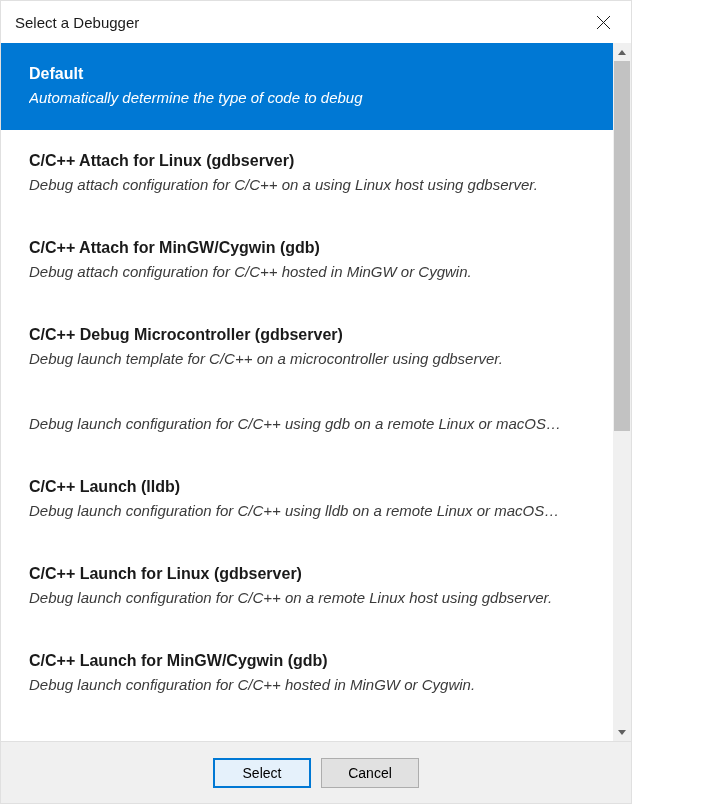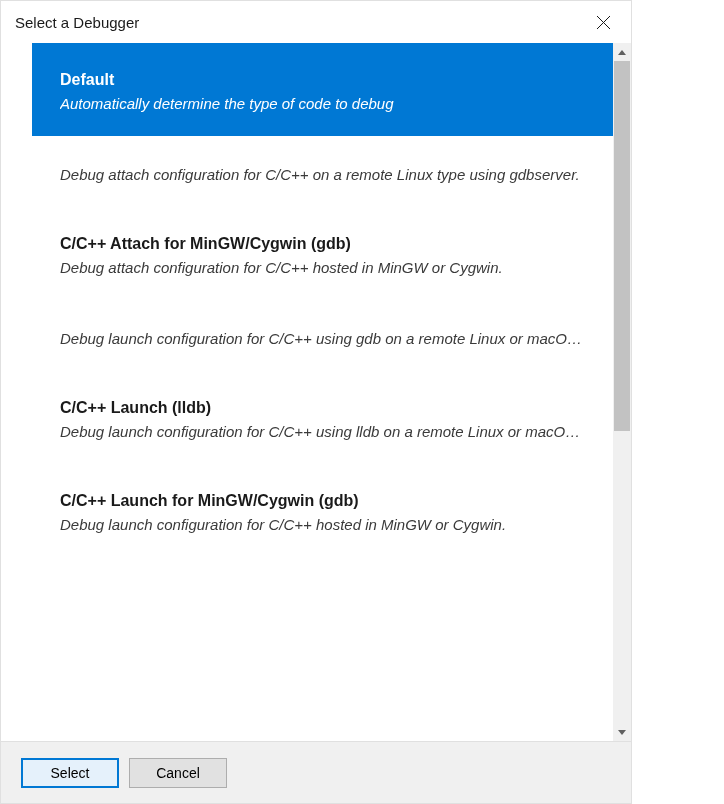--- a/index.html
+++ b/index.html
@@ -4,32 +4,32 @@
 <style>
   * { box-sizing: border-box; margin: 0; padding: 0; }
   html, body { width: 724px; height: 804px; font-family: "Segoe UI", Arial, sans-serif; background: #fff; overflow: hidden; }
   .window { width: 632px; height: 804px; display: flex; flex-direction: column; border: 1px solid #e0e0e0; }
   .titlebar { height: 42px; display: flex; align-items: center; justify-content: space-between; padding: 0 12px 0 14px; background: #fff; }
   .titlebar-title { font-size: 15px; color: #1a1a1a; }
   .close-x { width: 32px; height: 32px; display: flex; align-items: center; justify-content: center; cursor: pointer; }
   .close-x svg { width: 13px; height: 13px; stroke: #1a1a1a; stroke-width: 1; }
   .content-wrap { flex: 1; display: flex; overflow: hidden; }
   .list { flex: 1; overflow-y: hidden; background: #fff; }
-  .item { padding: 28px 28px 22px 28px; cursor: pointer; margin-left: 31px; }
+  .item { padding: 22px 28px 22px 28px; cursor: pointer; }
   .item-title { font-size: 16px; font-weight: 600; color: #1a1a1a; margin-bottom: 4px; }
   .item-desc { font-size: 15px; color: #3a3a3a; line-height: 1.4; white-space: nowrap; overflow: hidden; text-overflow: ellipsis; font-style: italic; }
   .item.selected { background: #0078d4; }
   .item.selected .item-title { color: #fff; font-weight: 700; }
   .item.selected .item-desc { color: #fff; }
   .scrollbar { width: 18px; background: #f0f0f0; position: relative; }
   .scrollbar-thumb { position: absolute; left: 1px; right: 1px; top: 18px; height: 370px; background: #c2c2c2; }
   .scrollbar-arrow { position: absolute; left: 0; right: 0; height: 18px; display: flex; align-items: center; justify-content: center; font-size: 9px; color: #606060; cursor: pointer; }
   .scrollbar-arrow.up { top: 0; }
   .scrollbar-arrow.down { bottom: 0; }
-  .footer { height: 62px; background: #f0f0f0; border-top: 1px solid #e0e0e0; display: flex; align-items: center; justify-content: flex-start; padding: 0 20px; gap: 10px; }
+  .footer { height: 62px; background: #f0f0f0; border-top: 1px solid #e0e0e0; display: flex; align-items: center; justify-content: center; padding: 0 20px; gap: 10px; }
   .btn { min-width: 98px; height: 30px; font-size: 14px; background: #e1e1e1; border: 1px solid #adadad; cursor: pointer; font-family: inherit; }
   .btn.primary { border: 2px solid #0078d4; background: #e5f1fb; }
 </style>
 </head>
 <body>
 
 <div class="window">
 
   <div class="titlebar">
     <div class="titlebar-title">Select a Debugger</div>
@@ -41,32 +41,41 @@
     </div>
   </div>
 
   <div class="content-wrap">
     <div class="list" id="list">
         <div class="item selected">
           <div class="item-title">Default</div>
           <div class="item-desc">Automatically determine the type of code to debug</div>
         </div>
         <div class="item">
-          <div class="item-desc">Debug attach configuration for C/C++ on a remote Linux type using gdbserver.</div>
+          <div class="item-title">C/C++ Attach for Linux (gdbserver)</div>
+          <div class="item-desc">Debug attach configuration for C/C++ on a using Linux host using gdbserver.</div>
         </div>
         <div class="item">
           <div class="item-title">C/C++ Attach for MinGW/Cygwin (gdb)</div>
           <div class="item-desc">Debug attach configuration for C/C++ hosted in MinGW or Cygwin.</div>
+        </div>
+        <div class="item">
+          <div class="item-title">C/C++ Debug Microcontroller (gdbserver)</div>
+          <div class="item-desc">Debug launch template for C/C++ on a microcontroller using gdbserver.</div>
         </div>
         <div class="item">
           <div class="item-desc">Debug launch configuration for C/C++ using gdb on a remote Linux or macOS…</div>
         </div>
         <div class="item">
           <div class="item-title">C/C++ Launch (lldb)</div>
           <div class="item-desc">Debug launch configuration for C/C++ using lldb on a remote Linux or macOS…</div>
+        </div>
+        <div class="item">
+          <div class="item-title">C/C++ Launch for Linux (gdbserver)</div>
+          <div class="item-desc">Debug launch configuration for C/C++ on a remote Linux host using gdbserver.</div>
         </div>
         <div class="item">
           <div class="item-title">C/C++ Launch for MinGW/Cygwin (gdb)</div>
           <div class="item-desc">Debug launch configuration for C/C++ hosted in MinGW or Cygwin.</div>
         </div>
       </div>
     <div class="scrollbar">
       <div class="scrollbar-arrow up">
         <svg width="8" height="5" viewBox="0 0 8 5">
             <path d="M0 5 L4 0 L8 5 Z" fill="#606060"></path>

